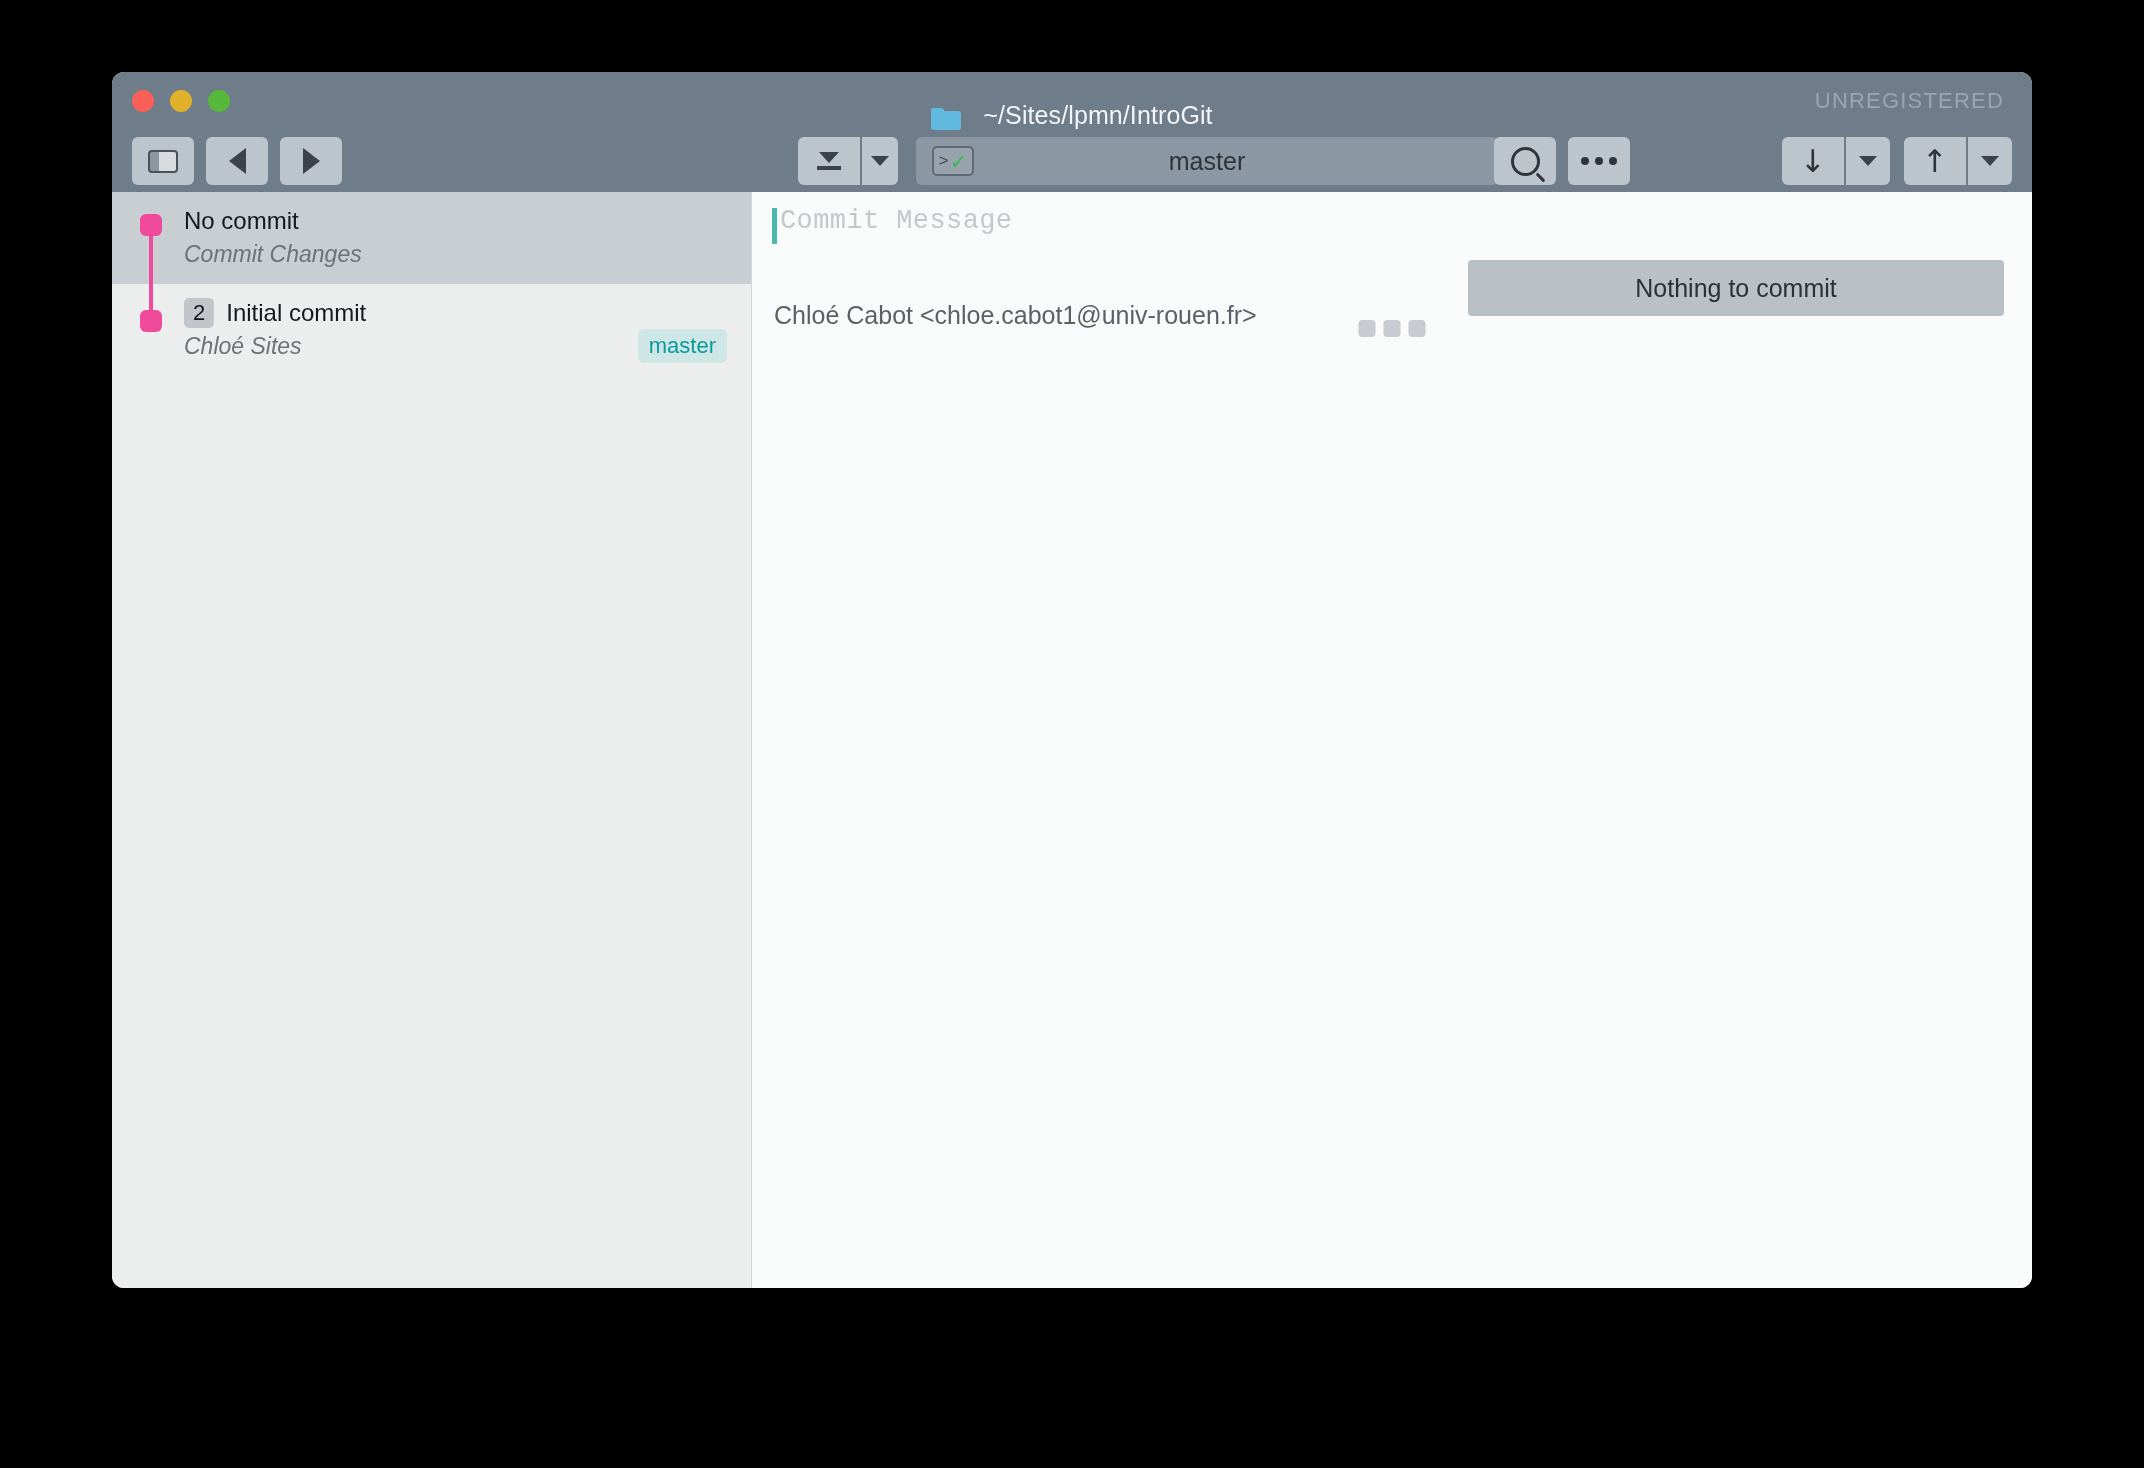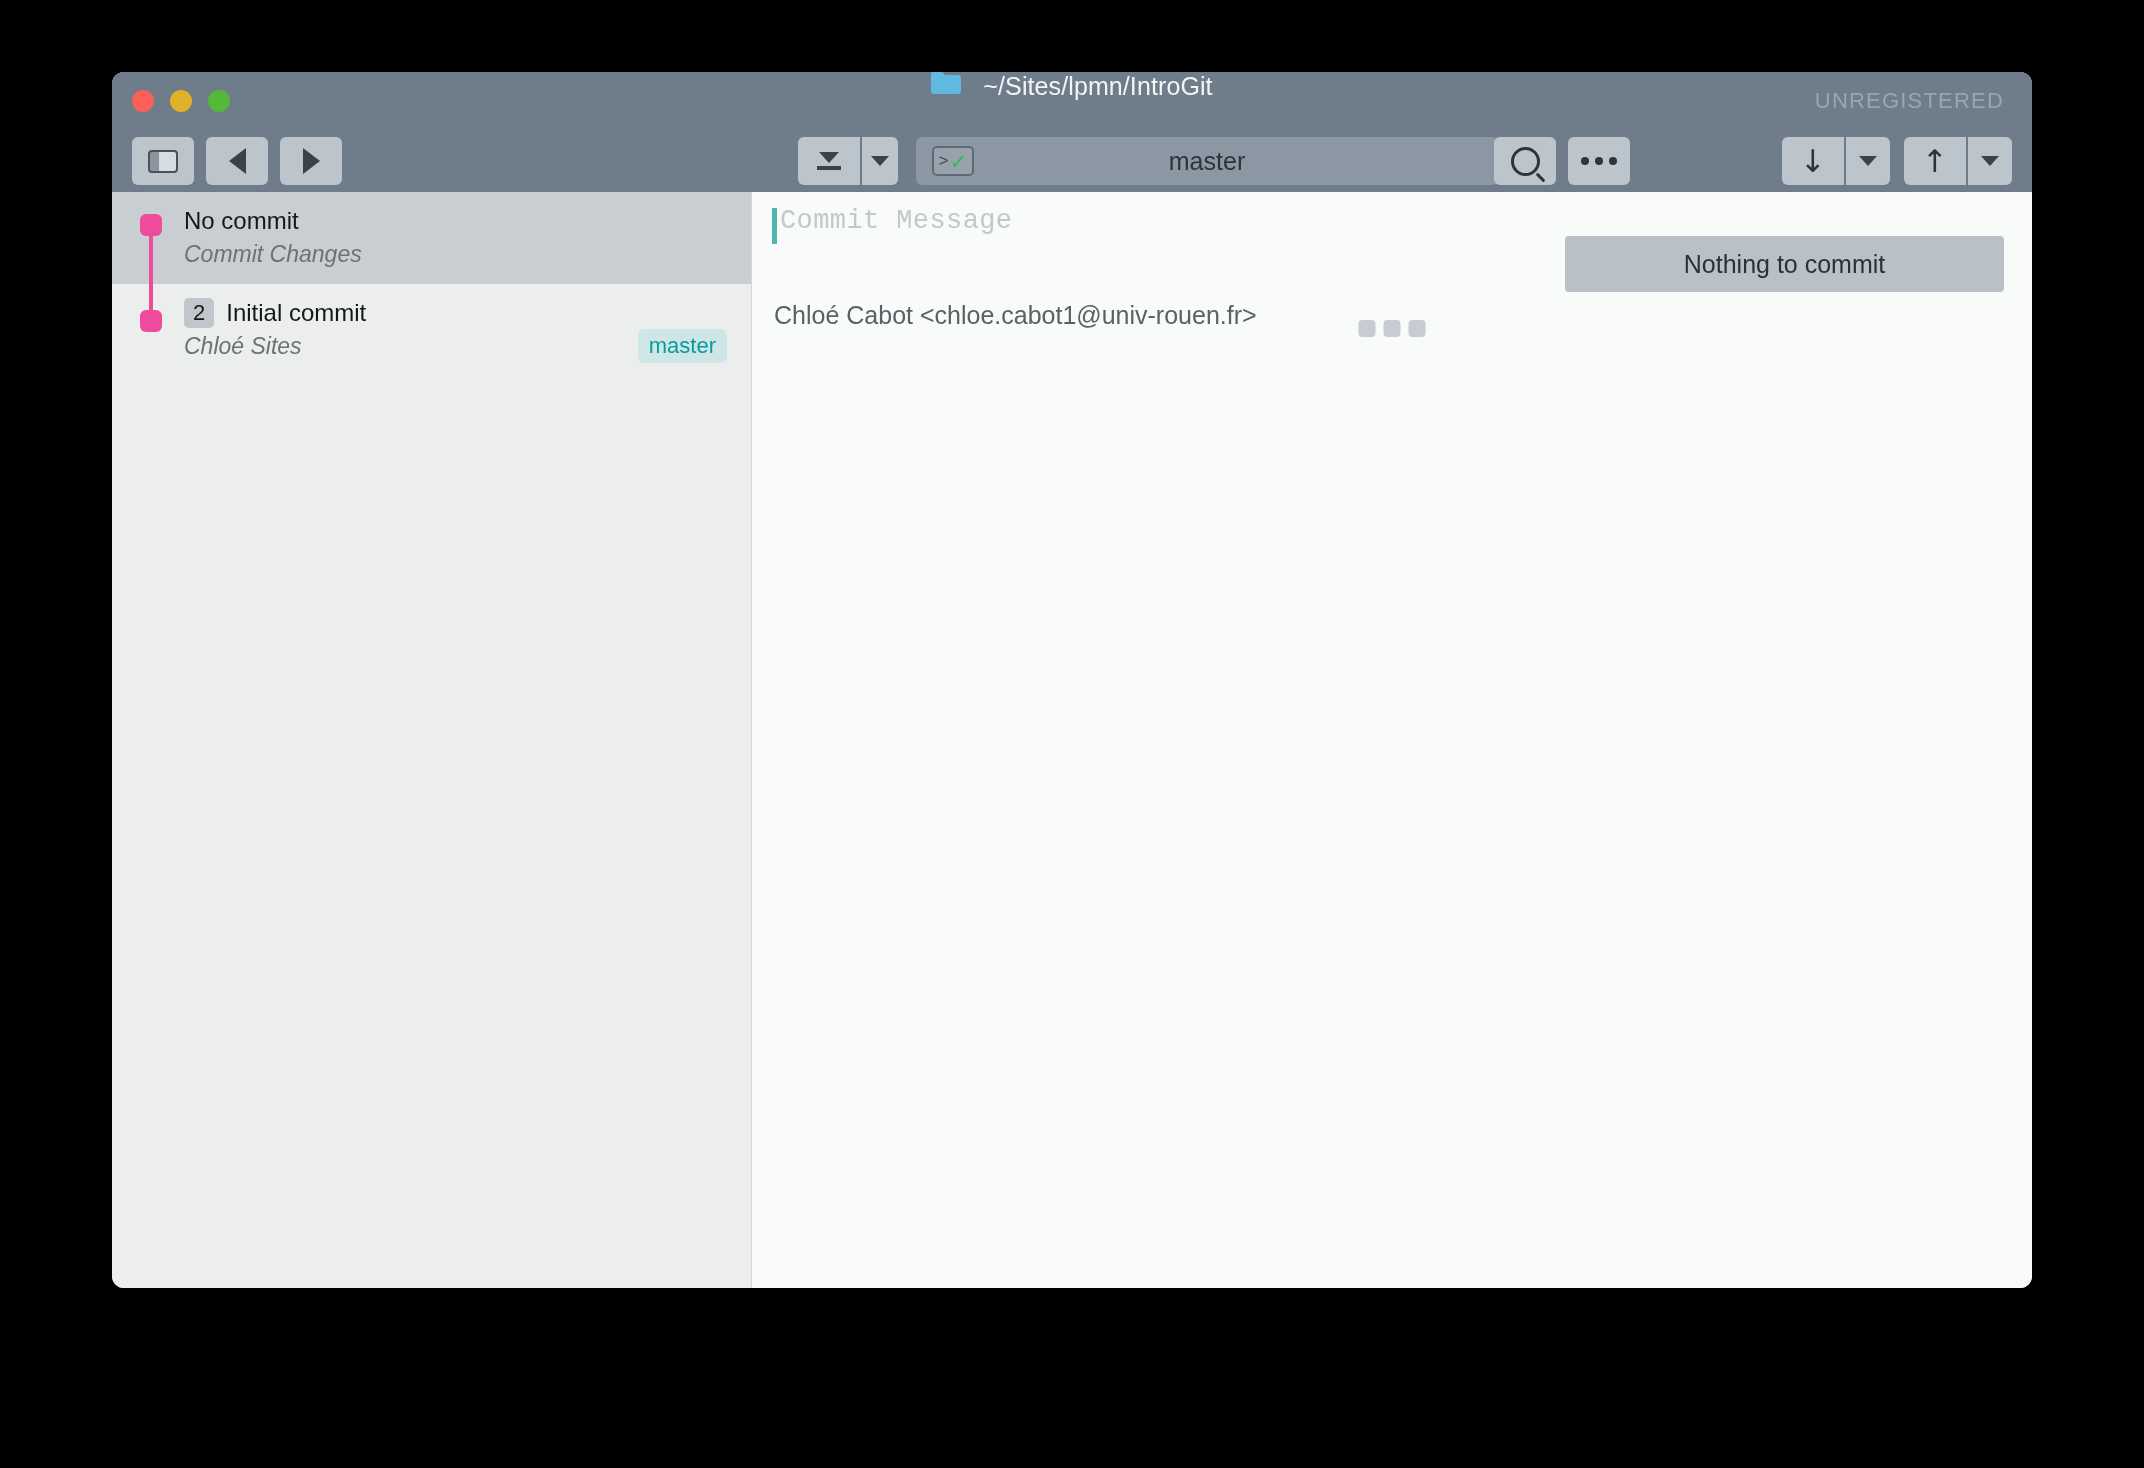--- a/index.html
+++ b/index.html
@@ -47,21 +47,21 @@
   }
   .tl-close   { background: #fc5f57; }
   .tl-min     { background: #e1b12c; }
   .tl-max     { background: #56b83a; }
 
   #window-title {
     position: absolute;
     left: 0; right: 0;
     top: 0; bottom: 0;
     display: flex;
-    align-items: flex-start;
+    align-items: flex-end;
     justify-content: center;
     gap: 22px;
     pointer-events: none;
   }
   #window-title .folder-icon {
     width: 30px;
     height: 22px;
     position: relative;
     display: inline-block;
   }
@@ -394,22 +394,22 @@
     height: 70px;
   }
   #author-text {
     font-size: 25px;
     color: #5c6166;
     margin-top: 48px;
   }
   #nothing-to-commit {
     position: absolute;
     right: 28px;
-    top: 44px;
-    width: 439px;
+    top: 68px;
+    width: 536px;
     height: 56px;
     background: #b9c0c6;
     border-radius: 4px;
     display: flex;
     align-items: center;
     justify-content: center;
     font-size: 25px;
     color: #2d3136;
   }
   #drag-handle {

